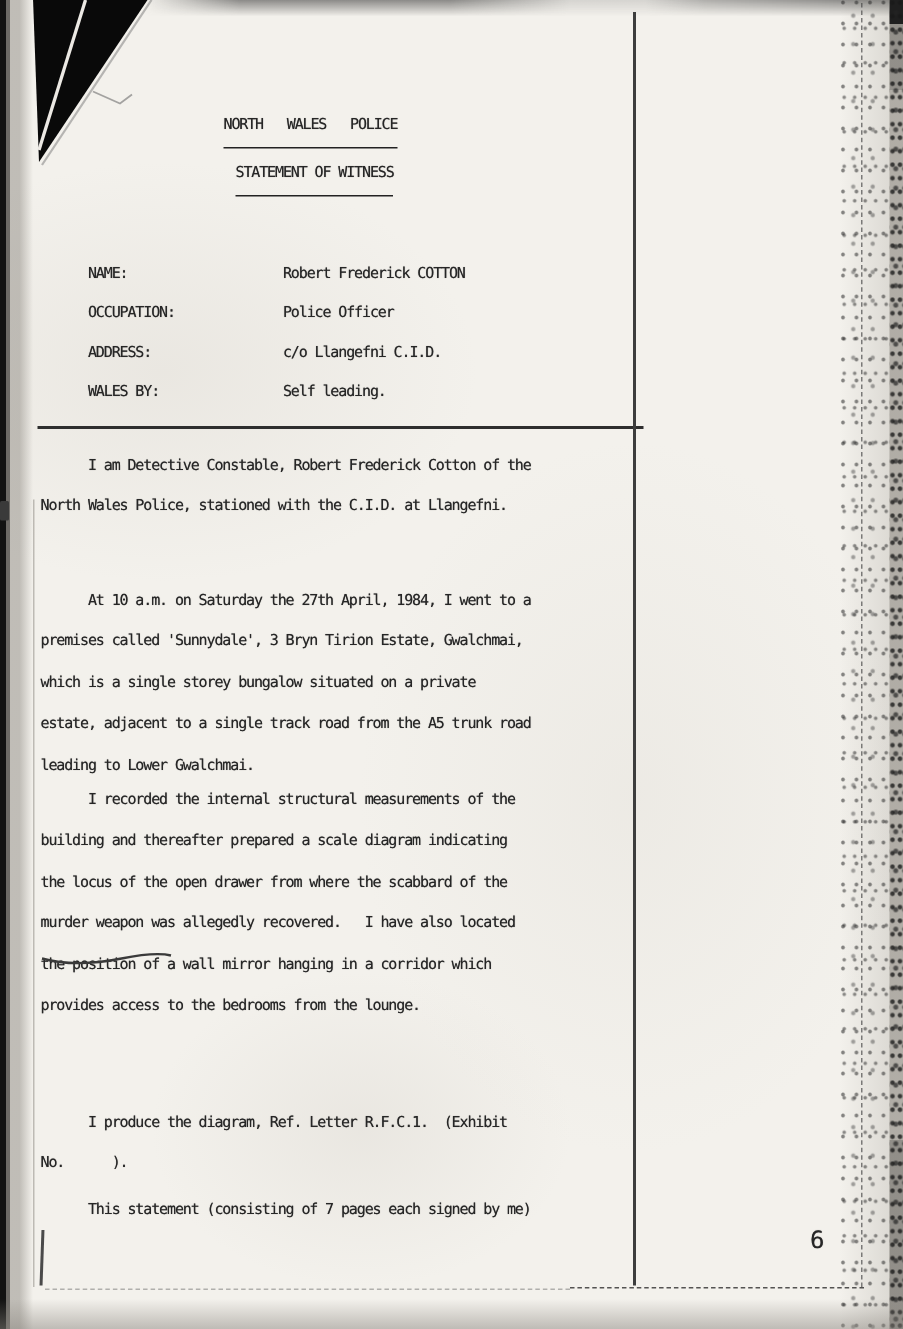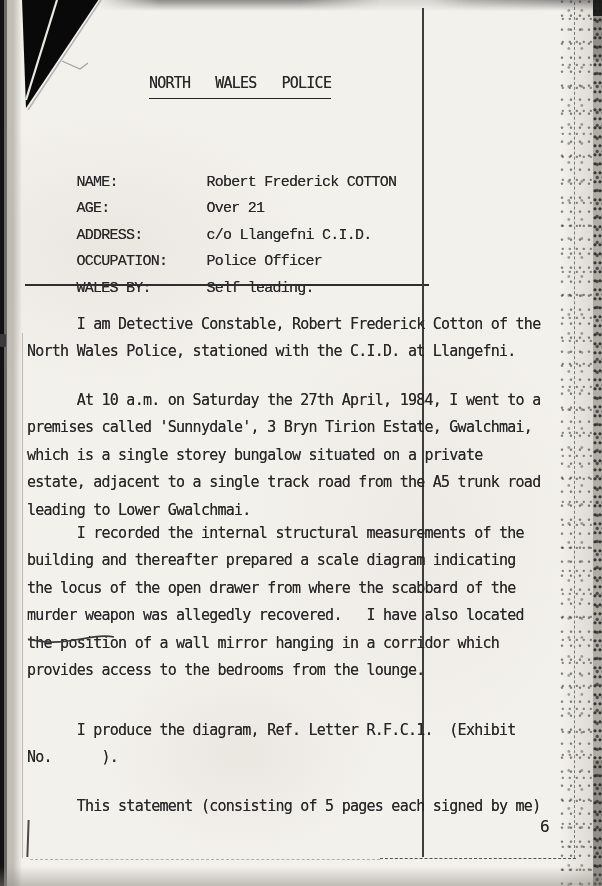--- a/index.html
+++ b/index.html
@@ -7,33 +7,33 @@
     position:relative;width:602px;height:886px;overflow:hidden;
     background-color:#f3f1ec;
     background-image:
       radial-gradient(ellipse 300px 200px at 18% 28%, rgba(210,205,197,.28), transparent 70%),
       radial-gradient(ellipse 260px 340px at 70% 60%, rgba(214,210,202,.22), transparent 70%),
       radial-gradient(ellipse 200px 150px at 40% 85%, rgba(205,200,192,.25), transparent 70%);
     font-family:"DejaVu Sans Mono","Liberation Mono",monospace;
     color:#262626;
   }
   .mono{
-    font-size:15px;line-height:27.4px;letter-spacing:-0.75px;
+    font-size:10px;line-height:27.4px;letter-spacing:-0.75px;
     color:#262626;text-shadow:0 0 .5px rgba(30,30,30,.65);
   }
   .para{position:absolute;left:27px;white-space:pre;}
   .doc-title{
     position:absolute;left:149px;top:70px;
     border-bottom:1.6px solid #222;padding-bottom:1px;white-space:pre;
   }
   .doc-subtitle{
     position:absolute;left:157px;top:102px;
     border-bottom:1.6px solid #222;padding-bottom:1px;white-space:pre;
   }
-  .fields{position:absolute;left:27px;top:143px;font-family:Liberation Mono, monospace;}
+  .fields{position:absolute;left:27px;top:143px;}
   .field-row{height:26.6px;line-height:26.6px;white-space:pre;}
   .flabel{display:inline-block;width:130px;}
   .hrule{position:absolute;left:25px;top:284px;width:404px;height:1.7px;background:#2e2e2e;}
   .vrule{position:absolute;left:422px;top:8px;width:1.7px;height:849px;background:#3d3d3d;}
   .margin-line{position:absolute;left:22px;top:333px;width:1px;height:525px;background:rgba(125,120,112,.45);}
   .bl-stroke{position:absolute;left:27px;top:820px;width:1.6px;height:37px;background:#4a4a4a;transform:rotate(2deg);}
   .dash-v{position:absolute;left:574px;top:2px;height:856px;width:0;border-left:1.6px dashed rgba(70,70,70,.68);}
   .dash-h-left{position:absolute;left:30px;top:859px;width:350px;height:0;border-top:1.2px dashed rgba(95,95,95,.45);}
   .dash-h-right{position:absolute;left:380px;top:858px;width:196px;height:0;border-top:1.6px dashed rgba(55,55,55,.85);}
   .page-number{position:absolute;left:540px;top:817px;font-size:16px;letter-spacing:0;line-height:20px;}
@@ -95,59 +95,57 @@
     <line x1="101" y1="0" x2="28" y2="110" stroke="rgba(120,120,120,.5)" stroke-width="1.5"></line>
     <polygon points="22,-1 99,-1 26,108" fill="#090909"></polygon>
     <line x1="57" y1="0" x2="26" y2="100" stroke="#ece9e4" stroke-width="2.2"></line>
   </svg>
 
   <svg class="pencil-svg" width="36" height="22">
     <path d="M4,7 L22,15 L30,9" fill="none" stroke="rgba(120,120,120,.65)" stroke-width="1.2"></path>
   </svg>
 
   <div class="doc-title mono">NORTH   WALES   POLICE</div>
+  <div class="doc-subtitle mono">STATEMENT OF WITNESS</div>
 
   <div class="fields mono">
     <div class="field-row">
       <span class="flabel">NAME:</span><span class="fvalue">Robert Frederick COTTON</span>
     </div>
     <div class="field-row">
-      <span class="flabel">AGE:</span><span class="fvalue">Over 21</span>
+      <span class="flabel">OCCUPATION:</span><span class="fvalue">Police Officer</span>
     </div>
     <div class="field-row">
       <span class="flabel">ADDRESS:</span><span class="fvalue">c/o Llangefni C.I.D.</span>
-    </div>
-    <div class="field-row">
-      <span class="flabel">OCCUPATION:</span><span class="fvalue">Police Officer</span>
     </div>
     <div class="field-row">
       <span class="flabel">WALES BY:</span><span class="fvalue">Self leading.</span>
     </div>
   </div>
 
   <div class="hrule"></div>
   <div class="vrule"></div>
   <div class="margin-line"></div>
 
-  <div class="para mono" style="top:311px">      I am Detective Constable, Robert Frederick Cotton of the
+  <div class="para mono" style="top:297px">      I am Detective Constable, Robert Frederick Cotton of the
 North Wales Police, stationed with the C.I.D. at Llangefni.</div>
   <div class="para mono" style="top:387px">      At 10 a.m. on Saturday the 27th April, 1984, I went to a
 premises called 'Sunnydale', 3 Bryn Tirion Estate, Gwalchmai,
 which is a single storey bungalow situated on a private
 estate, adjacent to a single track road from the A5 trunk road
 leading to Lower Gwalchmai.</div>
   <div class="para mono" style="top:520px">      I recorded the internal structural measurements of the
 building and thereafter prepared a scale diagram indicating
 the locus of the open drawer from where the scabbard of the
 murder weapon was allegedly recovered.   I have also located
 the position of a wall mirror hanging in a corridor which
 provides access to the bedrooms from the lounge.</div>
-  <div class="para mono" style="top:717px">      I produce the diagram, Ref. Letter R.F.C.1.  (Exhibit
+  <div class="para mono" style="top:735px">      I produce the diagram, Ref. Letter R.F.C.1.  (Exhibit
 No.      ).</div>
-  <div class="para mono" style="top:793px">      This statement (consisting of 5 pages each signed by me)</div>
+  <div class="para mono" style="top:793px">      This statement (consisting of 7 pages each signed by me)</div>
 
   <svg class="squiggle-svg" width="92" height="14">
     <path d="M2,6 C20,11 40,9 55,6 S80,2 88,4" fill="none" stroke="#3a3a3a" stroke-width="1.6"></path>
   </svg>
 
   <div class="dash-v"></div>
   <div class="dash-h-left"></div>
   <div class="dash-h-right"></div>
   <div class="bl-stroke"></div>
 

